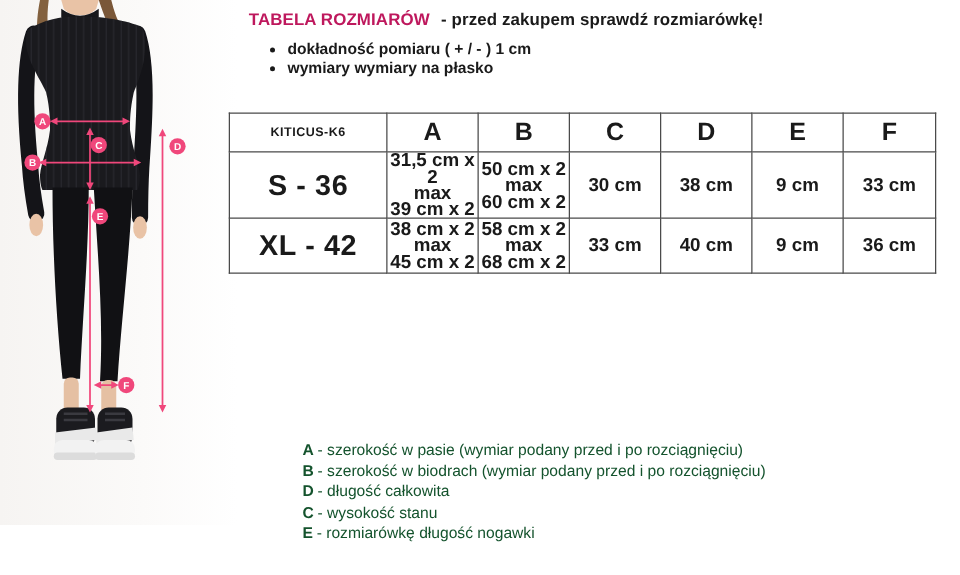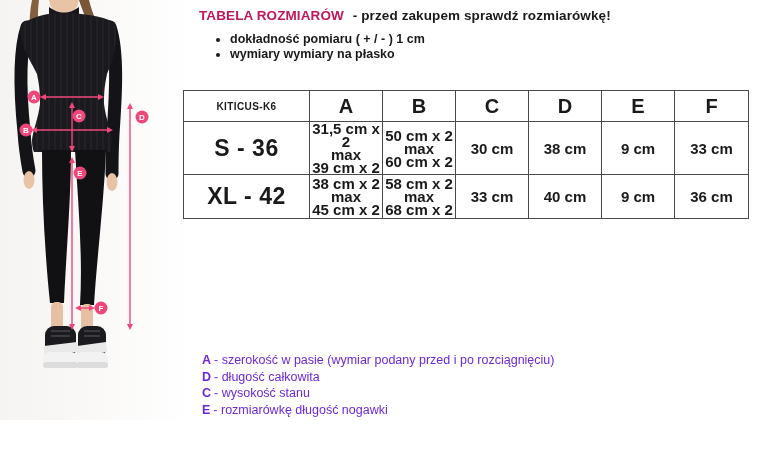--- a/index.html
+++ b/index.html
@@ -25,21 +25,21 @@
   .size-table thead tr { height:31px; }
   .size-table tbody tr { height:44px; }
   .th-code { font-size:10px; font-weight:bold; letter-spacing:.4px; }
   .th-letter { font-size:20px; font-weight:bold; color:#fe0000; }
   .td-size { font-size:23px; font-weight:bold; color:#fe0000; letter-spacing:.5px; }
   .td-multi { font-size:15px; font-weight:bold; line-height:13px; white-space:pre-line; }
   .td-val { font-size:15px; font-weight:bold; }
 
   
   .legend { position:absolute; left:202px; top:352px; }
-  .legend-line { font-size:12.5px; color:#6d28d9; line-height:16.6px; }
+  .legend-line { font-size:12.5px; color:#14532d; line-height:16.6px;margin-left:40px; }
   .legend-line b { font-weight:bold; margin-right:3px; }
 
   
   .ann-letter { font-family:"Liberation Sans", sans-serif; font-size:8px; font-weight:bold; fill:#ffffff; text-anchor:middle; }
 </style>
 </head>
 <body>
 
 <div class="stage">
 
@@ -209,18 +209,19 @@
         <td class="td-val">33 cm</td>
         <td class="td-val">40 cm</td>
         <td class="td-val">9 cm</td>
         <td class="td-val">36 cm</td>
       </tr>
     </tbody>
   </table>
 
   <div class="legend">
     <div class="legend-line"><b>A</b><span>- szerokość w pasie (wymiar podany przed i po rozciągnięciu)</span></div>
+    <div class="legend-line"><b>B</b><span>- szerokość w biodrach (wymiar podany przed i po rozciągnięciu)</span></div>
     <div class="legend-line"><b>D</b><span>- długość całkowita</span></div>
     <div class="legend-line"><b>C</b><span>- wysokość stanu</span></div>
     <div class="legend-line"><b>E</b><span>- rozmiarówkę długość nogawki</span></div>
   </div>
 
 </div>
 
 </body></html>

